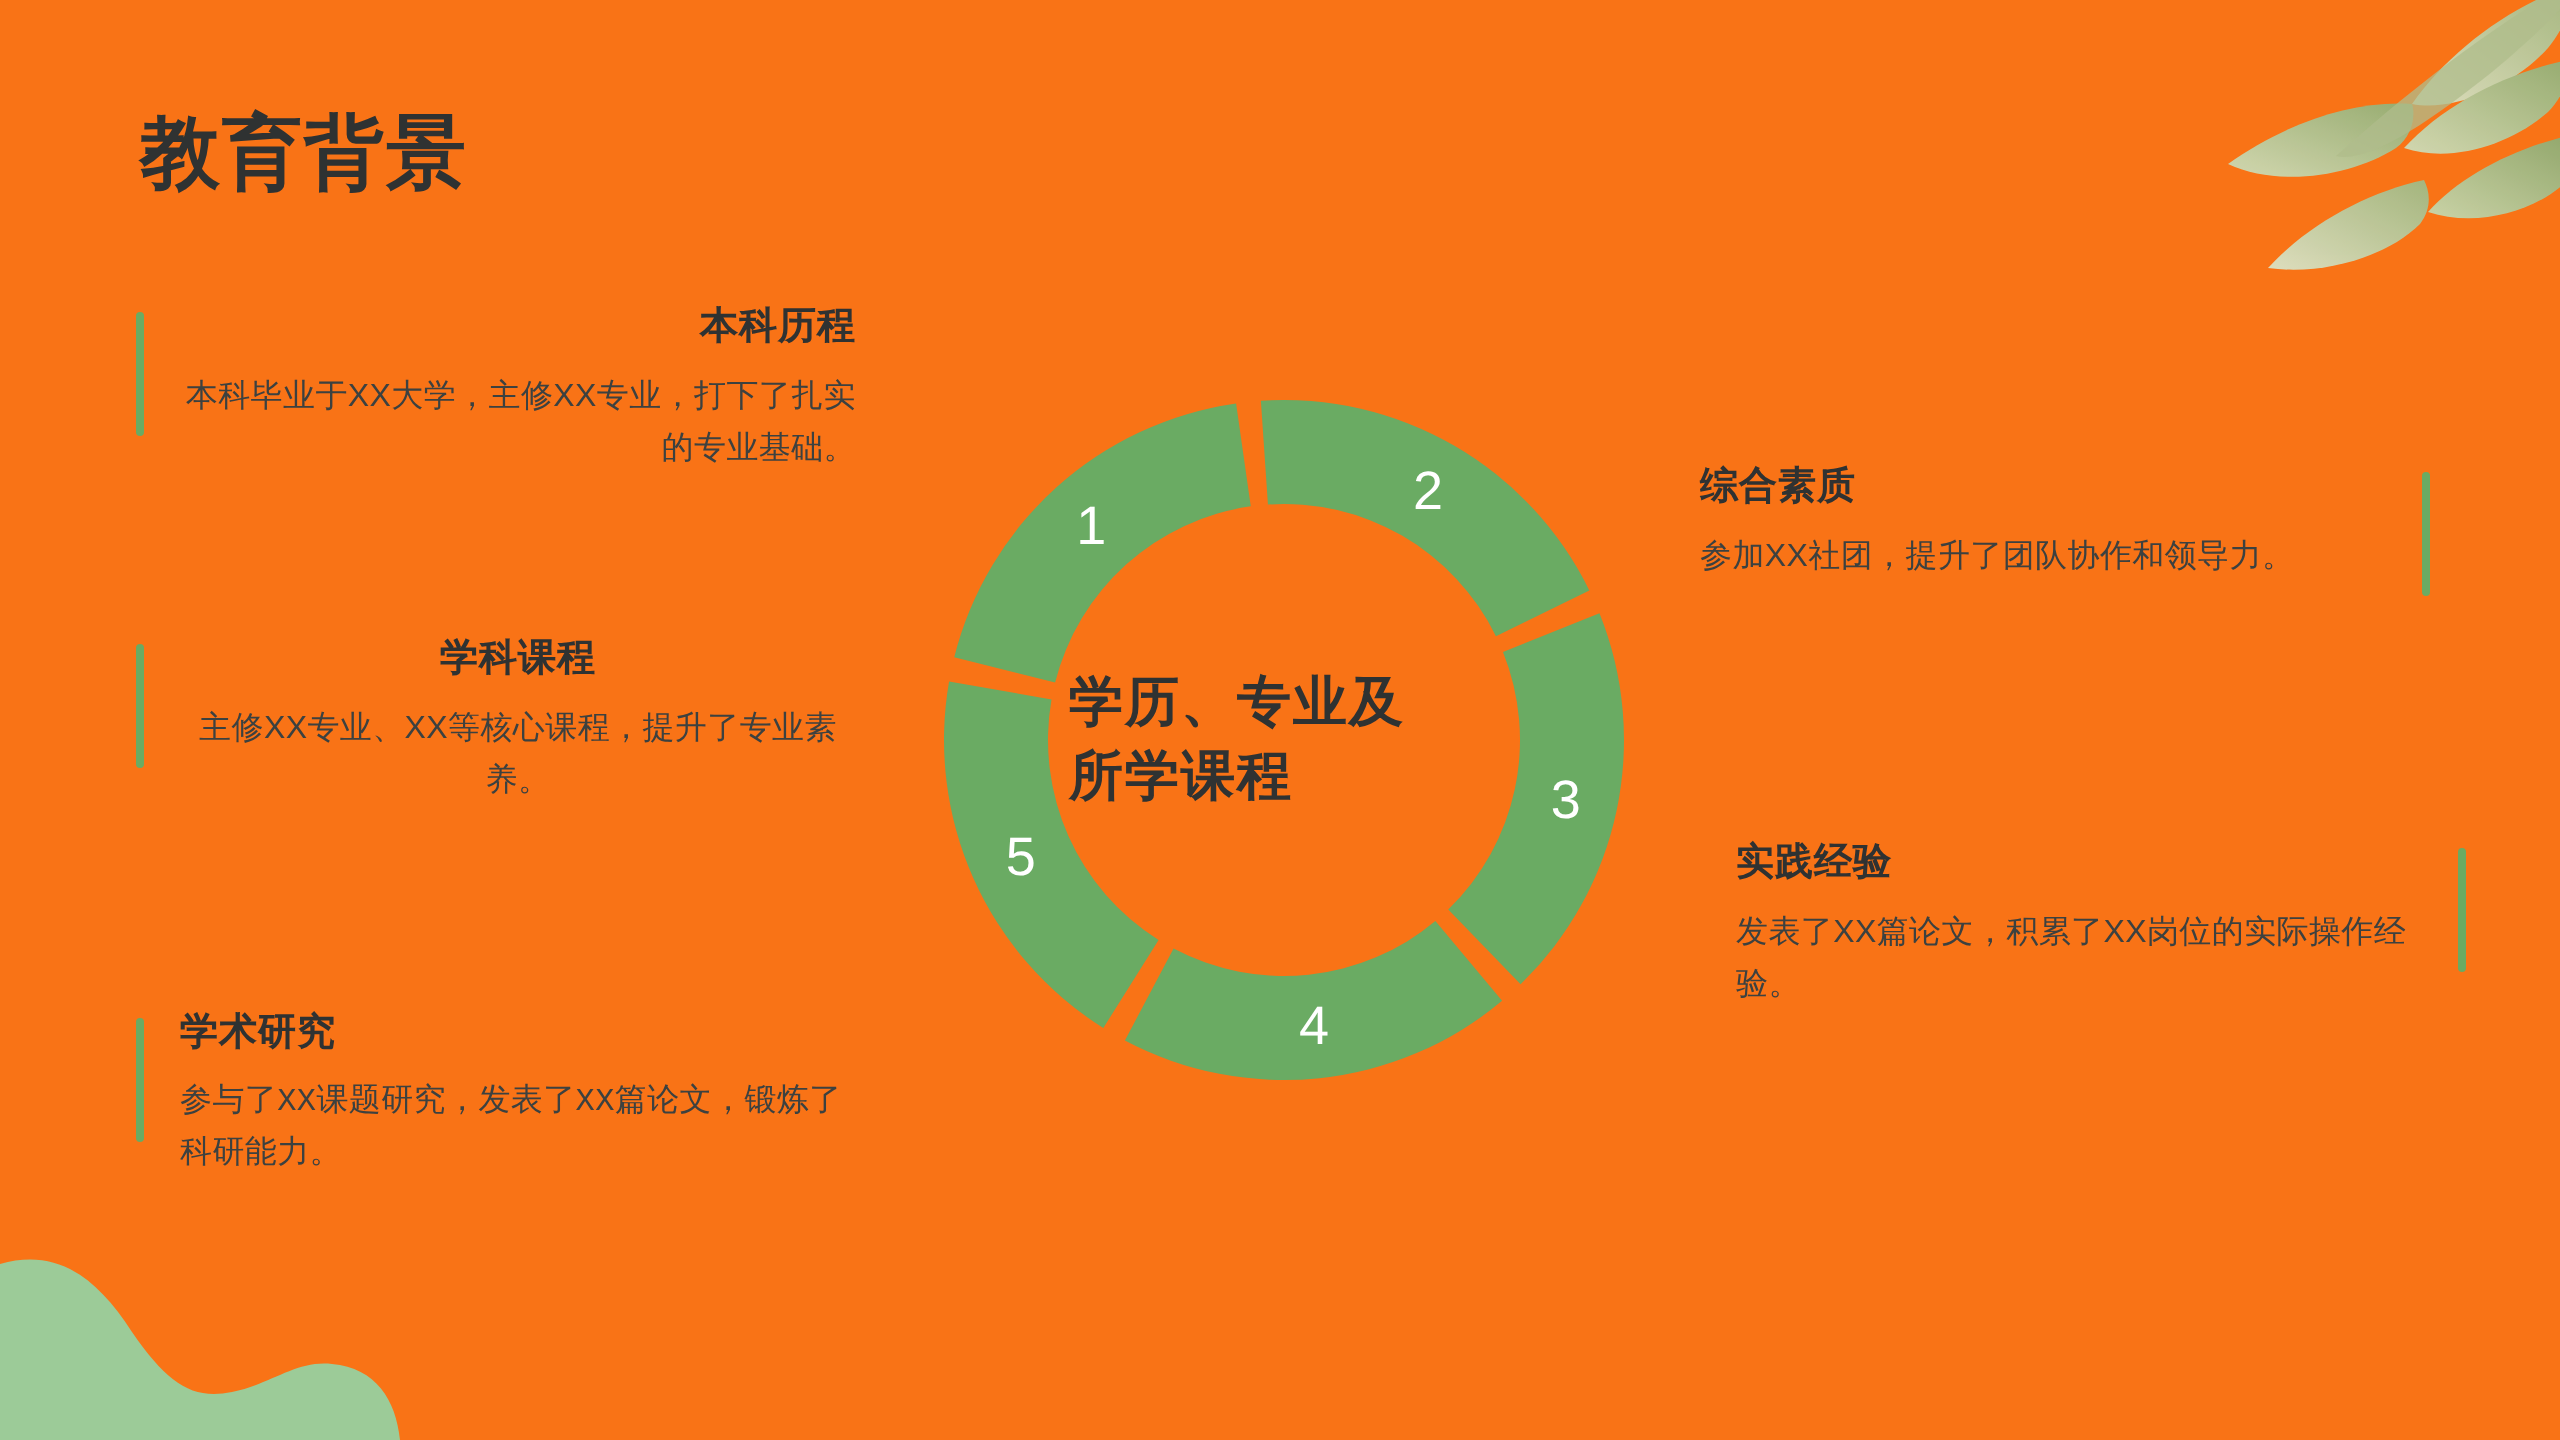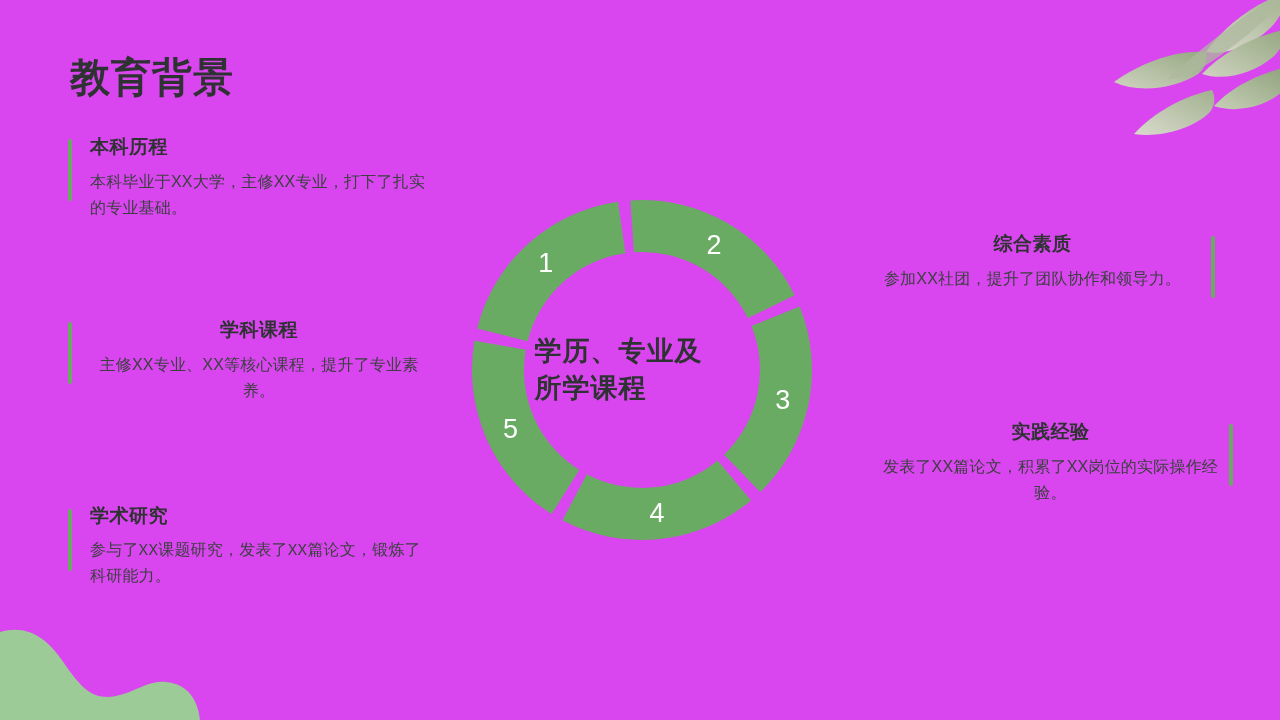--- a/index.html
+++ b/index.html
@@ -14,21 +14,21 @@
     font-family: "Liberation Sans", "DejaVu Sans", sans-serif;
     background: #edf3ed;
     position: relative;
   }
 
   .slide {
     position: absolute;
     inset: 0;
     width: 1280px;
     height: 720px;
-    background: #d946ef;
+    background: #f97316;
     overflow: hidden;
   }
 
   
   .leaf-decor {
     position: absolute;
     top: -14px;
     right: -6px;
     width: 230px;
     height: 150px;
@@ -64,39 +64,39 @@
   .block .bar {
     position: absolute;
     top: 4px;
     width: 4px;
     border-radius: 2px;
     background: #6aab63;
   }
   .block-left .bar { left: 0; }
   .block-left .content { padding-left: 22px; }
   .block-right .bar { right: 0; }
-  .block-right .content { padding-right: 0; text-align: center; }
+  .block-right .content { padding-right: 0; }
 
   .block .heading {
     font-size: 19px;
     font-weight: bold;
     color: #2f3232;
     line-height: 1.3;
     margin-bottom: 9px;
     letter-spacing: .5px;
   }
   .block .body {
     font-size: 16px;
     color: #3c4140;
     line-height: 1.62;
     letter-spacing: .2px;
   }
 
   
-  #blk-0 { left: 68px; top: 135px; }
+  #blk-0 { left: 68px; top: 152px; text-align: right; }
   #blk-0 .bar { height: 62px; }
   #blk-1 { left: 68px; top: 318px; text-align: center; }
   #blk-1 .bar { height: 62px; }
   #blk-2 { left: 68px; top: 505px; font-family: Liberation Mono, monospace; }
   #blk-2 .bar { height: 62px; }
 
   
   #blk-3 { left: 850px; top: 232px; width: 365px; }
   #blk-3 .bar { height: 62px; }
   #blk-4 { left: 868px; top: 420px; width: 365px; }

